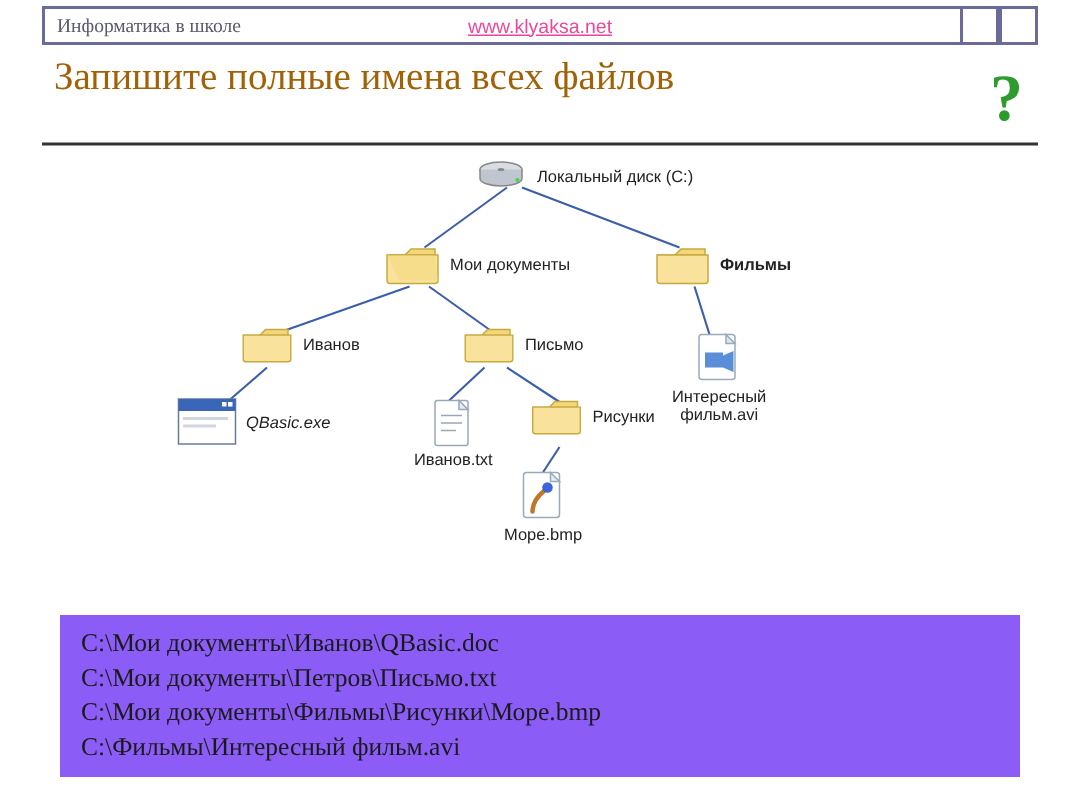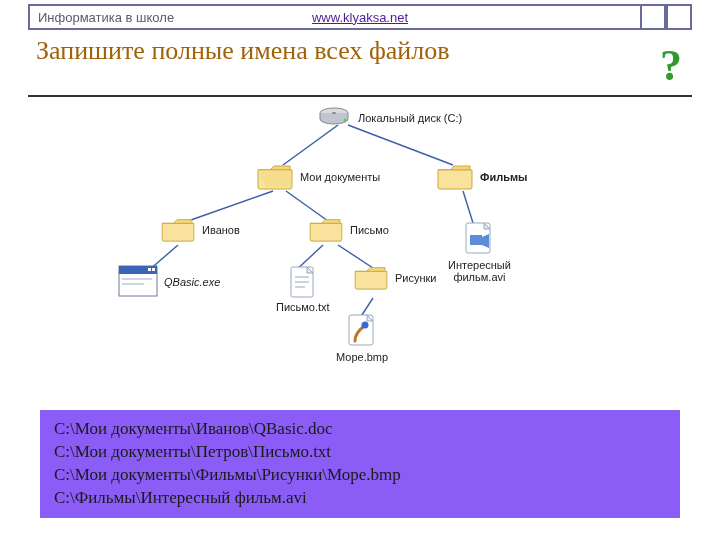--- a/index.html
+++ b/index.html
@@ -19,26 +19,27 @@
     display: flex;
     align-items: center;
     font-size: 13px;
     color: #5a5a6e;
     position: relative;
     background: #fff;
   }
   .topbar .left {
     padding-left: 8px;
     flex: 0 0 auto;
+    font-family: Liberation Serif, serif;
   }
   .topbar .link {
     position: absolute;
     left: 50%;
     transform: translateX(-50%);
-    color: #4c1d95;
+    color: #ec4899;
     text-decoration: underline;
   }
   .topbar .boxes {
     position: absolute;
     right: -2px;
     top: -2px;
     display: flex;
   }
   .topbar .box {
     width: 22px;
@@ -229,21 +230,21 @@
   <div class="node" style="left:248px; top:162px;">
     <span class="file-icon">
       <svg width="28" height="34" viewBox="0 0 28 34">
         <rect x="2" y="2" width="22" height="30" rx="1.5" fill="#fff" stroke="#9aa7b8"></rect>
         <path d="M18 2 l6 6 h-6 z" fill="#e6ecf3" stroke="#9aa7b8"></path>
         <line x1="6" y1="12" x2="20" y2="12" stroke="#9aa7b8"></line>
         <line x1="6" y1="17" x2="20" y2="17" stroke="#9aa7b8"></line>
         <line x1="6" y1="22" x2="16" y2="22" stroke="#9aa7b8"></line>
       </svg>
     </span>
-    <span class="lbl">Письмо.txt</span>
+    <span class="lbl">Иванов.txt</span>
   </div>
 
   <div class="node side" style="left:325px; top:160px;">
     <span class="folder-icon">
       <svg width="36" height="28" viewBox="0 0 38 30">
         <path d="M2 9 h12 l4 -4 h16 v4 H2 z" fill="#f4d77a" stroke="#c8a93f"></path>
         <path d="M2 9 h34 v17 a2 2 0 0 1 -2 2 H4 a2 2 0 0 1 -2 -2 z" fill="#f8e29c" stroke="#c8a93f"></path>
       </svg>
     </span>
     <span class="lbl">Рисунки</span>

